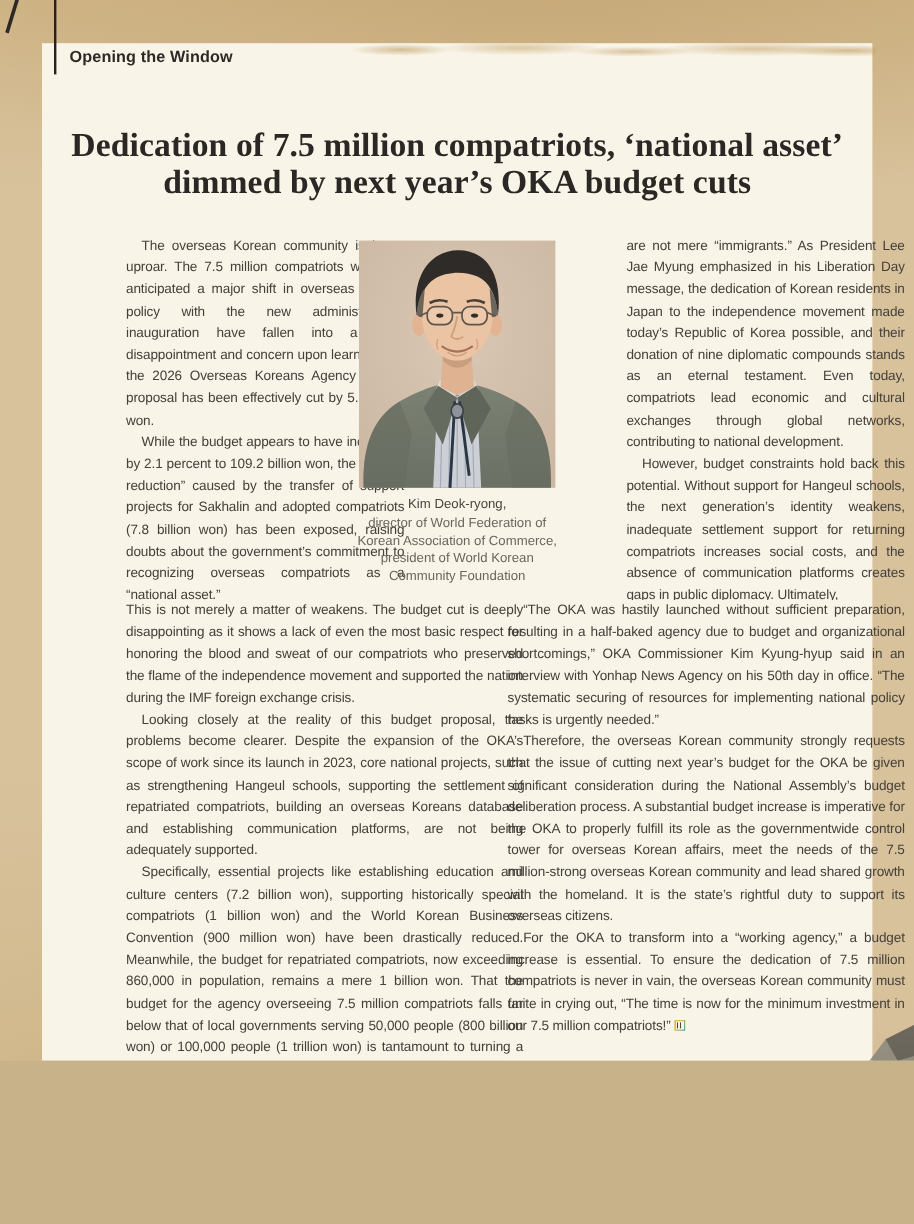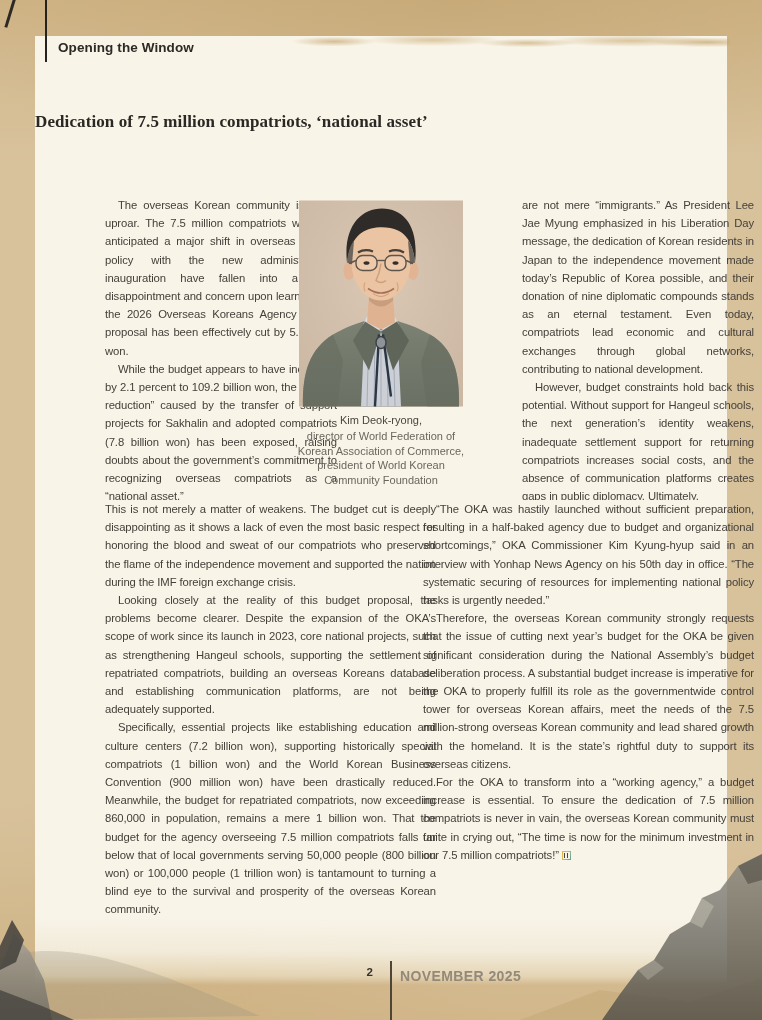--- a/index.html
+++ b/index.html
@@ -1,19 +1,19 @@
 <!DOCTYPE html>
 <html><head>
 <meta charset="utf-8">
 <style>
   * { margin:0; padding:0; box-sizing:border-box; }
   html,body { background:#b9a océan; }
   body { background:#c7b28a; font-family:"Liberation Sans", sans-serif; }
   .page {
-    position:relative; width:762px; height:1020px; margin:0 auto;
+    position:relative; width:762px; height:884px; margin:0 auto;
     overflow:hidden;
     background:
       radial-gradient(900px 300px at 60% 0%, rgba(190,158,104,0.45), rgba(190,158,104,0) 60%),
       radial-gradient(700px 400px at 10% 100%, rgba(196,166,112,0.35), rgba(196,166,112,0) 60%),
       linear-gradient(180deg,#cfb486 0px,#d3ba90 60px,#d8c29c 160px,#d8c29c 830px,#d2b78b 1020px);
   }
   .corner-mark {
     position:absolute; left:9px; top:-4px; width:2.5px; height:32px;
     background:#2d2a25; transform:rotate(17deg);
   }
@@ -36,23 +36,23 @@
       radial-gradient(70px 6px at 55% 60%, rgba(198,166,112,0.65), rgba(198,166,112,0) 70%),
       radial-gradient(110px 8px at 78% 45%, rgba(205,176,124,0.7), rgba(205,176,124,0) 75%),
       radial-gradient(80px 7px at 95% 55%, rgba(198,166,112,0.75), rgba(198,166,112,0) 70%);
     border-radius:8px;
   }
   .section-label {
     position:absolute; left:23px; top:4px;
     font-size:13.5px; font-weight:bold; color:#2d2925; letter-spacing:0.1px;
   }
   .title {
-    position:absolute; left:0; top:70px; width:692px; text-align:left;
+    position:absolute; left:0; top:70px; width:692px; text-align:center;
     font-family:"Liberation Serif", serif; font-weight:bold; color:#2b2724;
-    font-size:17px; line-height:31px; letter-spacing:0.1px;
+    font-size:28px; line-height:31px; letter-spacing:0.1px;
   }
   .title span { display:block; }
 
   
   .col { position:absolute; top:160px; width:331px; color:#45403a;margin-left:48px; }
   .col-left  { left:22px; }
   .col-right { left:340px; }
   .body-p, .col-narrow p {
     font-size:11.3px; line-height:18.2px; text-align:justify;
     letter-spacing:-0.1px; color:#45403a;
@@ -104,20 +104,21 @@
 
 <div class="page">
 
   <div class="corner-mark"></div>
 
   <div class="panel">
     <div class="section-label">Opening the Window</div>
 
     <h1 class="title">
       <span>Dedication of 7.5 million compatriots, ‘national asset’</span>
+      <span>dimmed by next year’s OKA budget cuts</span>
     </h1>
 
     <div class="col col-left">
       <div class="col-narrow nl">
         <p class="indent">The overseas Korean community is in an uproar. The 7.5 million compatriots who had anticipated a major shift in overseas Korean policy with the new administration’s inauguration have fallen into a deep disappointment and concern upon learning that the 2026 Overseas Koreans Agency budget proposal has been effectively cut by 5.7 billion won.</p>
         <p class="indent">While the budget appears to have increased by 2.1 percent to 109.2 billion won, the “hidden reduction” caused by the transfer of support projects for Sakhalin and adopted compatriots (7.8 billion won) has been exposed, raising doubts about the government’s commitment to recognizing overseas compatriots as a “national asset.”</p>
       </div>
       <p class="body-p">This is not merely a matter of weakens. The budget cut is deeply disappointing as it shows a lack of even the most basic respect for honoring the blood and sweat of our compatriots who preserved the flame of the independence movement and supported the nation during the IMF foreign exchange crisis.</p>
       <p class="body-p indent">Looking closely at the reality of this budget proposal, the problems become clearer. Despite the expansion of the OKA’s scope of work since its launch in 2023, core national projects, such as strengthening Hangeul schools, supporting the settlement of repatriated compatriots, building an overseas Koreans database and establishing communication platforms, are not being adequately supported.</p>
       <p class="body-p indent">Specifically, essential projects like establishing education and culture centers (7.2 billion won), supporting historically special compatriots (1 billion won) and the World Korean Business Convention (900 million won) have been drastically reduced. Meanwhile, the budget for repatriated compatriots, now exceeding 860,000 in population, remains a mere 1 billion won. That the budget for the agency overseeing 7.5 million compatriots falls far below that of local governments serving 50,000 people (800 billion won) or 100,000 people (1 trillion won) is tantamount to turning a blind eye to the survival and prosperity of the overseas Korean community.</p>

